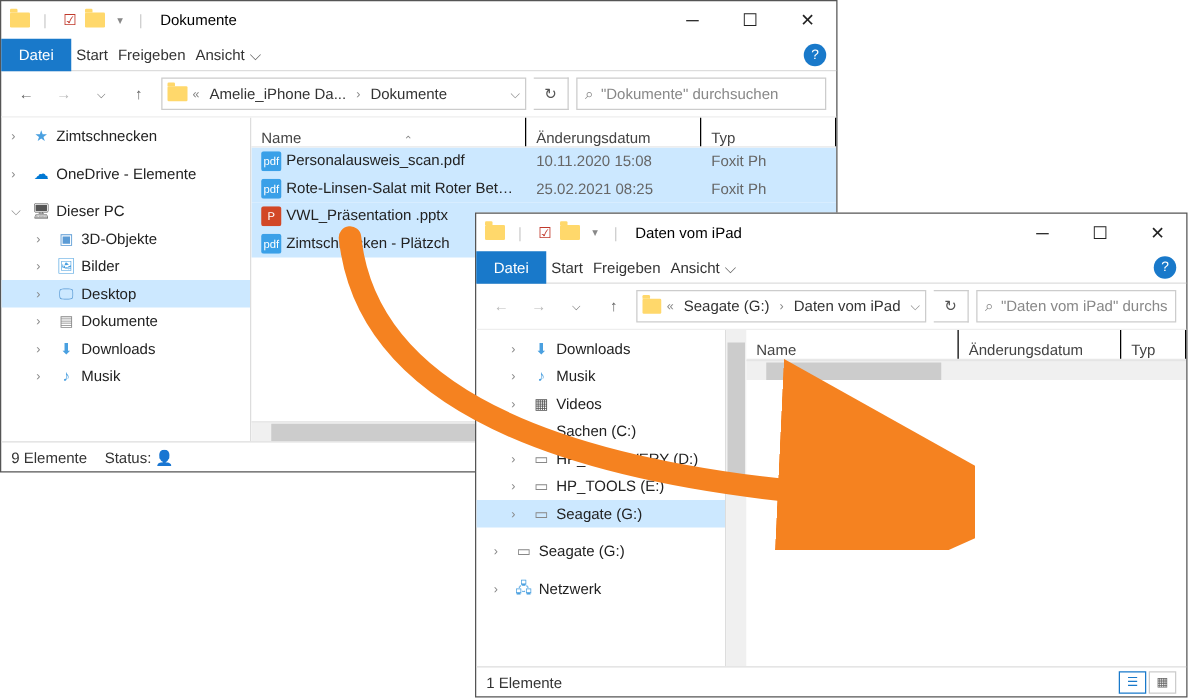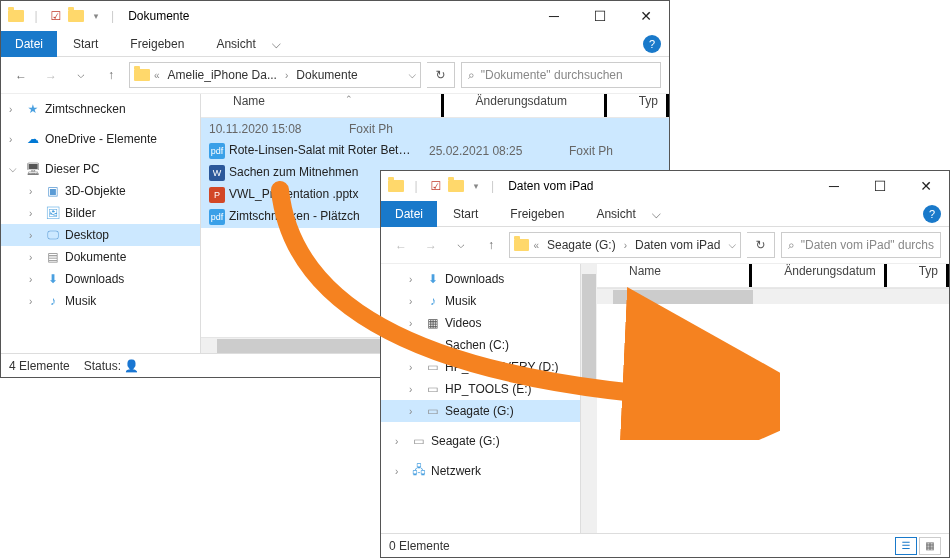--- a/index.html
+++ b/index.html
@@ -6,42 +6,42 @@
   body { width: 950px; height: 558px; background: #fff; position: relative; }
   .window { position: absolute; background: #fff; border: 1px solid #555; display: flex; flex-direction: column; }
   .titlebar { display: flex; align-items: center; height: 30px; padding: 0 0 0 6px; }
   .titlebar .qat { display: flex; gap: 2px; align-items: center; }
   .titlebar .qat .ico { width: 18px; height: 18px; display: flex; align-items: center; justify-content: center; }
   .titlebar .title { margin-left: 10px; color: #000; }
   .winctrl { margin-left: auto; display: flex; }
   .winctrl div { width: 46px; height: 30px; display: flex; align-items: center; justify-content: center; font-size: 14px; color: #222; }
   .ribbon { display: flex; align-items: center; height: 26px; border-bottom: 1px solid #ddd; }
   .ribbon .file { background: #1979ca; color: #fff; padding: 0 14px; height: 26px; display: flex; align-items: center; }
-  .ribbon .tab { padding: 0 16px; color: #333; height: 26px; display: flex; align-items: center; }
+  .ribbon .tab { padding: 0 4px; color: #333; height: 26px; display: flex; align-items: center; }
   .ribbon .help { margin-left: auto; width: 18px; height: 18px; border-radius: 50%; background: #1979ca; color: #fff; display: flex; align-items: center; justify-content: center; margin-right: 8px; font-size: 11px; }
   .ribbon .chev { color: #666; margin-right: 6px; }
   .navbar { display: flex; align-items: center; height: 36px; padding: 4px 8px; gap: 6px; }
   .navbtn { width: 24px; height: 24px; display: flex; align-items: center; justify-content: center; color: #666; }
   .navbtn.dis { color: #bbb; }
   .addr { flex: 1; border: 1px solid #ccc; height: 26px; display: flex; align-items: center; padding: 0 4px; gap: 4px; overflow: hidden; }
   .addr .crumb { padding: 0 4px; color: #333; white-space: nowrap; display: flex; align-items: center; gap: 4px; }
   .addr .sep { color: #888; font-size: 10px; }
   .search { width: 200px; border: 1px solid #ccc; height: 26px; display: flex; align-items: center; padding: 0 6px; color: #888; gap: 6px; }
   .refresh { width: 28px; height: 26px; border: 1px solid #ccc; border-left: none; display: flex; align-items: center; justify-content: center; color: #555; }
   .body { flex: 1; display: flex; overflow: hidden; border-top: 1px solid #eee; }
   .sidebar { width: 200px; border-right: 1px solid #ddd; overflow-y: auto; padding: 4px 0; position: relative; }
   .side-item { display: flex; align-items: center; height: 22px; padding-left: 8px; gap: 4px; color: #222; }
   .side-item .exp { width: 12px; color: #888; font-size: 10px; }
   .side-item .ico { width: 16px; display: flex; align-items: center; justify-content: center; }
   .side-item.sel { background: #cce8ff; }
   .side-item.indent { padding-left: 28px; }
   .side-item.indent2 { padding-left: 28px; }
   .content { flex: 1; display: flex; flex-direction: column; overflow: hidden; }
   .colhead { display: flex; height: 24px; border-bottom: 1px solid #e8e8e8; align-items: center; color: #444; }
-  .colhead div { padding: 0 8px; border-right: 3px solid #000000; height: 100%; display: flex; align-items: flex-start; margin-left: 24px; }
+  .colhead div { padding: 0 8px; border-right: 1px solid #000000; height: 100%; display: flex; align-items: flex-end; }
   .col-name { width: 220px; }
   .col-date { width: 140px; }
   .col-type { flex: 1; }
   .rows { flex: 1; overflow: hidden; }
   .row { display: flex; height: 22px; align-items: center; }
   .row.sel { background: #cce8ff; }
   .row .cell { padding: 0 8px; white-space: nowrap; overflow: hidden; text-overflow: ellipsis; color: #222; }
   .row .cell.meta { color: #666; }
   .row .fico { width: 16px; height: 16px; margin-right: 4px; display: inline-flex; align-items: center; justify-content: center; border-radius: 2px; font-size: 9px; color: #fff; }
   .empty { color: #666; text-align: center; padding: 20px 0; }
@@ -162,51 +162,47 @@
       <div class="colhead">
         <div class="col-name">
             <span>Name</span>
             <span style="margin:0 auto;color:#888;font-size:9px">⌃</span>
           </div>
         <div class="col-date">Änderungsdatum</div>
         <div class="col-type">Typ</div>
       </div>
       <div class="rows" id="rows1">
           <div class="row sel">
+            <div class="cell col-name"><span class="fico" style="background:#3aa0e8">pdf</span>Personalausweis_scan.pdf</div>
             <div class="cell col-date meta">10.11.2020 15:08</div>
             <div class="cell col-type meta">Foxit Ph</div>
           </div>
           <div class="row sel">
             <div class="cell col-name"><span class="fico" style="background:#3aa0e8">pdf</span>Rote-Linsen-Salat mit Roter Bete von Ses...</div>
             <div class="cell col-date meta">25.02.2021 08:25</div>
             <div class="cell col-type meta">Foxit Ph</div>
           </div>
           <div class="row sel">
-            <div class="cell col-name"><span class="fico" style="background:#2b579a">W</span>Sachen zum Mitnehmen</div>
-            <div class="cell col-date meta"></div>
-            <div class="cell col-type meta"></div>
-          </div>
-          <div class="row sel">
             <div class="cell col-name"><span class="fico" style="background:#d24726">P</span>VWL_Präsentation .pptx</div>
             <div class="cell col-date meta"></div>
             <div class="cell col-type meta"></div>
           </div>
           <div class="row sel">
             <div class="cell col-name"><span class="fico" style="background:#3aa0e8">pdf</span>Zimtschnecken - Plätzch</div>
             <div class="cell col-date meta"></div>
             <div class="cell col-type meta"></div>
           </div>
         </div>
       <div class="hscroll">
           <div class="thumb" style="left:16px;width:180px"></div>
         </div>
     </div>
   </div>
   <div class="status">
-    <span>4 Elemente</span>
+    <span>9 Elemente</span>
     <span><span>Status:</span> <span style="color:#4aa0e0">👤</span></span>
   </div>
 </div>
 
 <div class="window" style="left:380px; top:170px; width:570px; height:388px;">
   <div class="titlebar">
     <div class="qat">
       <span class="ico">
           <span class="folder-ico"></span>
         </span>
@@ -312,21 +308,21 @@
         <div style="width:170px">Name</div>
         <div style="width:130px">Änderungsdatum</div>
         <div style="flex:1">Typ</div>
       </div>
       <div class="hscroll">
           <div class="thumb" style="left:16px;width:140px"></div>
         </div>
     </div>
   </div>
   <div class="status">
-    <span>0 Elemente</span>
+    <span>1 Elemente</span>
     <div class="views">
       <div class="act">☰</div>
       <div>▦</div>
     </div>
   </div>
 </div>
 
 <svg class="arrow-overlay" style="left:240px; top:180px; width:540px; height:260px;">
   <defs>
     <marker id="arrowhead" markerWidth="12" markerHeight="12" refX="6" refY="6" orient="auto">

